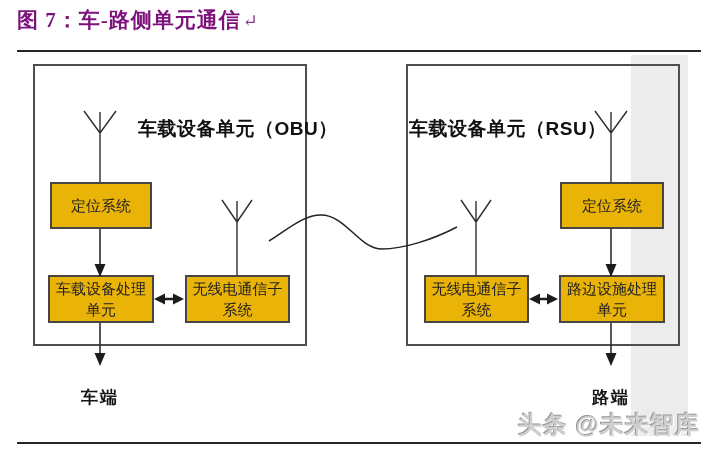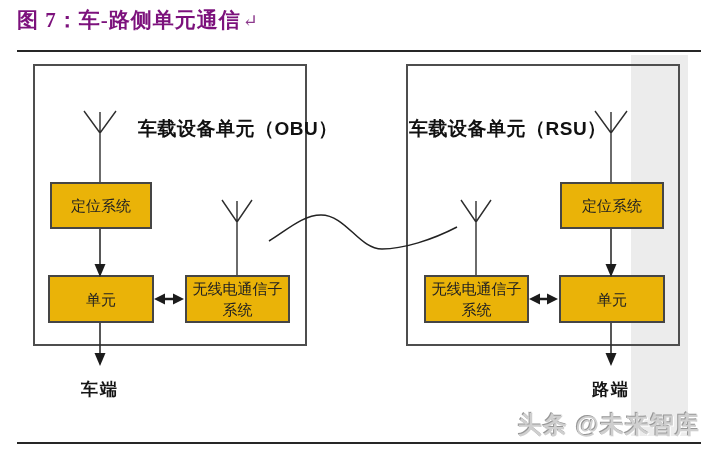--- a/index.html
+++ b/index.html
@@ -32,21 +32,21 @@
     display:flex;flex-direction:column;align-items:center;justify-content:center;
     font-size:15px;line-height:21px;color:#222;text-align:center;white-space:nowrap;
   }
   .obu-pos{left:50px;top:182px;width:102px;height:47px;}
   .obu-proc{left:48px;top:275px;width:106px;height:48px;}
   .obu-radio{left:185px;top:275px;width:105px;height:48px;}
   .rsu-radio{left:424px;top:275px;width:105px;height:48px;}
   .rsu-proc{left:559px;top:275px;width:106px;height:48px;}
   .rsu-pos{left:560px;top:182px;width:104px;height:47px;}
   
-  .terminal{position:absolute;top:378px;width:80px;text-align:center;font-size:17px;font-weight:600;color:#151515;letter-spacing:2px;}
+  .terminal{position:absolute;top:386px;width:80px;text-align:center;font-size:17px;font-weight:600;color:#151515;letter-spacing:2px;}
   .term-car{left:60px;}
   .term-road{left:571px;}
   
   .watermark{
     position:absolute;right:11px;top:409px;font-size:24px;font-weight:bold;
     color:#cfcfcf;letter-spacing:1px;white-space:nowrap;
     text-shadow:-1px -1px 0 #979797,1px 1px 0 #ffffff;
   }
   svg.overlay{position:absolute;left:0;top:0;pointer-events:none;}
 </style>
@@ -61,35 +61,37 @@
   <div class="rule rule-top"></div>
 
   <div class="gray-band"></div>
 
   <div class="unit-box unit-obu"></div>
   <div class="unit-header hdr-obu">车载设备单元（OBU）</div>
   <div class="comp obu-pos">
     <span>定位系统</span>
   </div>
   <div class="comp obu-proc">
+    <span>车载设备处理</span>
     <span>单元</span>
   </div>
   <div class="comp obu-radio">
     <span>无线电通信子</span>
     <span>系统</span>
   </div>
   <div class="terminal term-car">车端</div>
 
   <div class="unit-box unit-rsu"></div>
   <div class="unit-header hdr-rsu">车载设备单元（RSU）</div>
   <div class="comp rsu-radio">
     <span>无线电通信子</span>
     <span>系统</span>
   </div>
   <div class="comp rsu-proc">
+    <span>路边设施处理</span>
     <span>单元</span>
   </div>
   <div class="comp rsu-pos">
     <span>定位系统</span>
   </div>
   <div class="terminal term-road">路端</div>
 
   <svg class="overlay" width="711" height="449" viewBox="0 0 711 449">
 
     <g stroke="#2e2e2e" stroke-width="1.4" fill="none">

